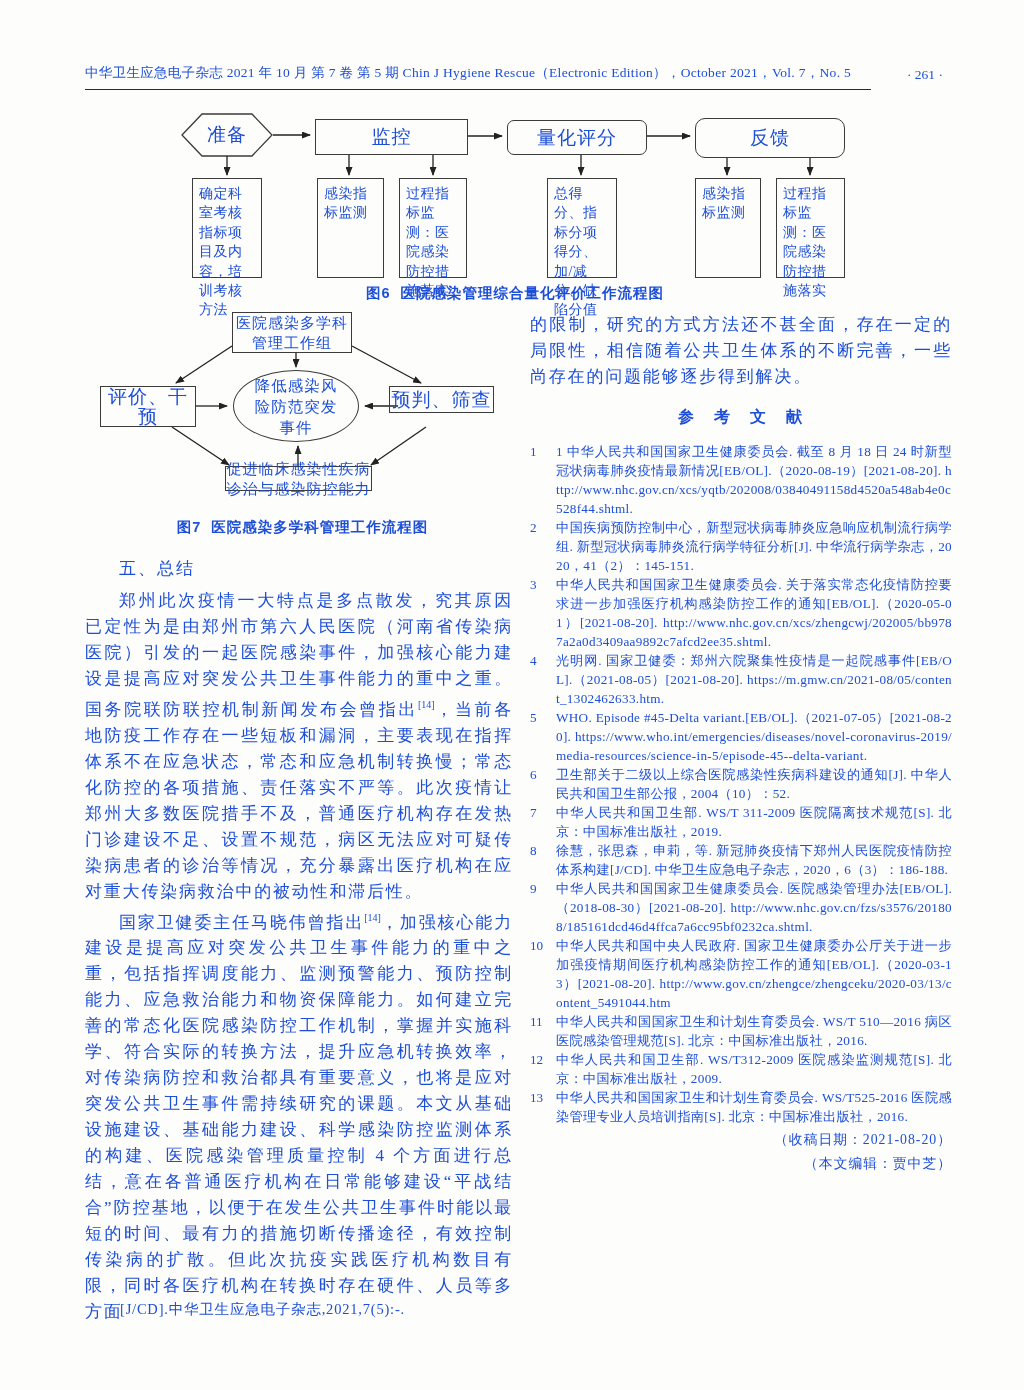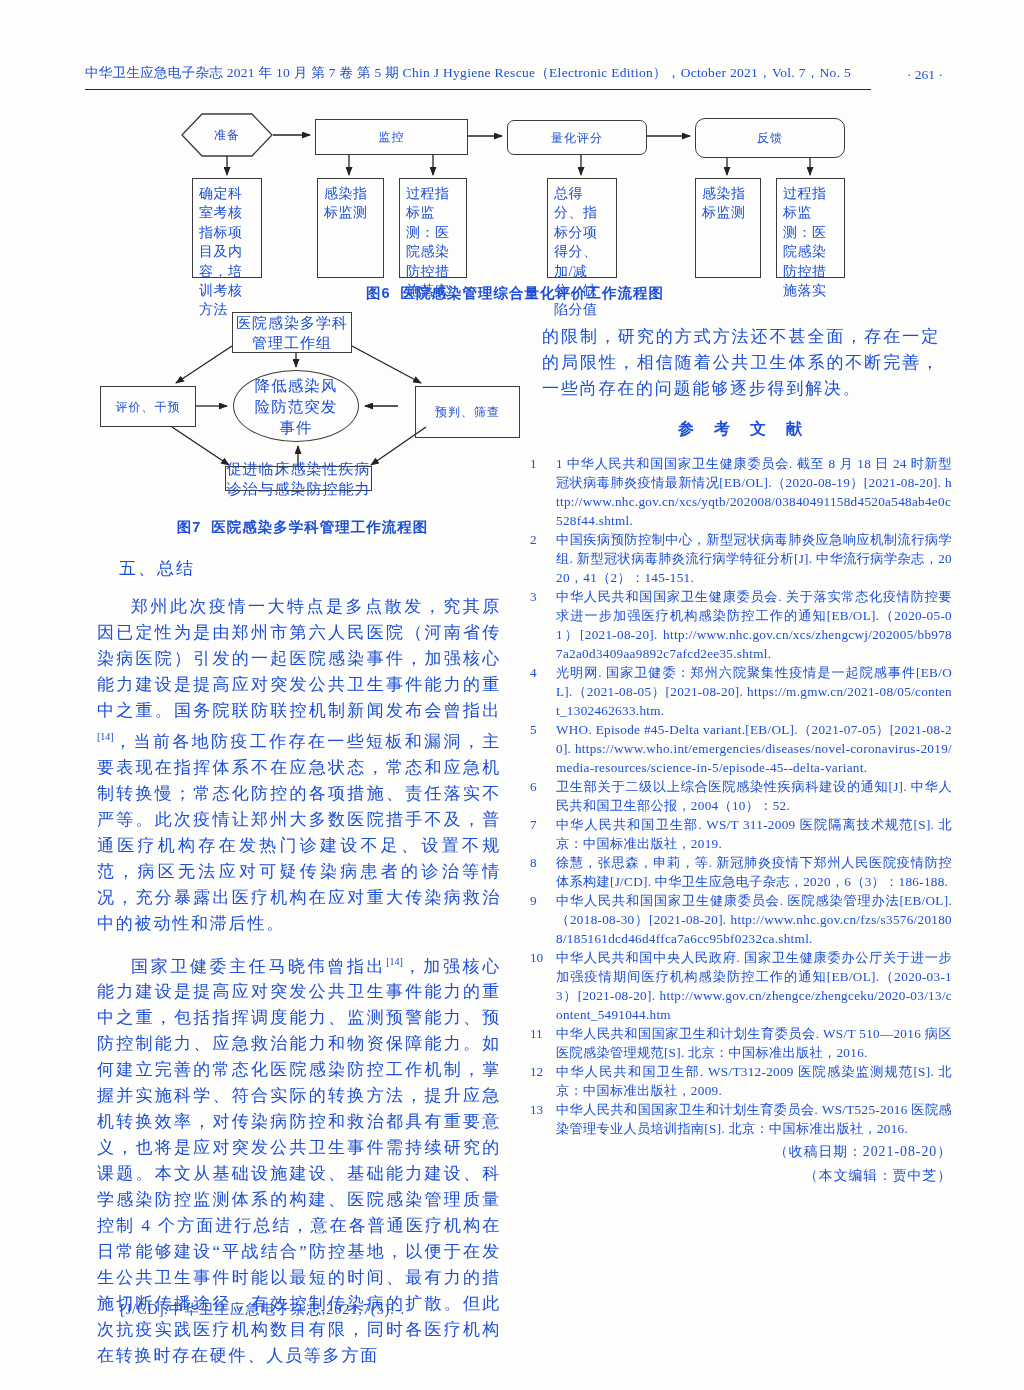--- a/index.html
+++ b/index.html
@@ -9,37 +9,37 @@
   
   .hdr{position:absolute;left:85px;top:64px;width:858px;display:flex;align-items:flex-end;}
   .hdr-journal{flex:1;font-size:13.5px;letter-spacing:.3px;border-bottom:1.4px solid #2a2a2a;
                padding-bottom:7px;white-space:nowrap;overflow:hidden;}
   .hdr-page{width:72px;text-align:right;font-size:13.5px;padding-bottom:7px;}
 
   
   .fig{position:absolute;}
   .fig svg{position:absolute;left:0;top:0;}
   .n{position:absolute;box-sizing:border-box;border:1.2px solid #3b3b3b;display:flex;
-     align-items:center;justify-content:center;text-align:center;font-size:12px;
+     align-items:center;justify-content:center;text-align:center;font-size:19px;
      letter-spacing:1px;line-height:20px;background:transparent;}
   .n.noborder{border:none;}
   .n.sub{align-items:flex-start;justify-content:flex-start;text-align:left;
          padding:5px 6px;font-size:14px;line-height:19.4px;letter-spacing:.5px;}
   .n.round{border-radius:14px;}
   .n.ellipse{border-radius:50%;font-size:15.5px;line-height:21px;padding:0 14px;}
   .n.small{font-size:15px;line-height:20px;}
   .figcap{position:absolute;left:0;right:0;text-align:center;
           font-family:"Liberation Sans","DejaVu Sans",sans-serif;font-weight:bold;
           font-size:14.5px;letter-spacing:1px;}
   .figcap .cap-label{margin-right:10px;}
 
   
   .colL{position:absolute;left:85px;top:556px;width:428px;}
   .colR{position:absolute;left:530px;top:312px;width:422px;}
-  .body-p{margin:12px;font-size:17px;line-height:26px;text-align:justify;
+  .body-p{margin:0;font-size:17px;line-height:26px;text-align:justify;
           letter-spacing:1.8px;}
   .indent{text-indent:2em;}
   .sec-h{margin:0 0 6px 0;font-size:17px;font-weight:normal;letter-spacing:2px;
          text-indent:2em;line-height:26px;}
   sup{font-size:10px;letter-spacing:0;}
 
   .ref-h{margin:17px 0 14px 0;text-align:center;font-family:"Liberation Sans","DejaVu Sans",sans-serif;
          font-weight:bold;font-size:16px;letter-spacing:2px;}
   .refs{list-style:none;margin:0;padding:0;font-size:13.2px;line-height:19px;}
   .refs li{display:flex;margin:0;}
@@ -107,21 +107,21 @@
       <line x1="257" y1="40" x2="326" y2="77" stroke="#222" stroke-width="1.3" marker-end="url(#arr7)"></line>
       <line x1="101" y1="100" x2="132" y2="100" stroke="#222" stroke-width="1.3" marker-end="url(#arr7)"></line>
       <line x1="303" y1="100" x2="270" y2="100" stroke="#222" stroke-width="1.3" marker-end="url(#arr7)"></line>
       <line x1="77" y1="121" x2="134" y2="159" stroke="#222" stroke-width="1.3" marker-end="url(#arr7)"></line>
       <line x1="331" y1="121" x2="276" y2="159" stroke="#222" stroke-width="1.3" marker-end="url(#arr7)"></line>
       <line x1="203" y1="160" x2="203" y2="140" stroke="#222" stroke-width="1.3" marker-end="url(#arr7)"></line>
     </svg>
 
     <div class="n small" style="left:137px;top:6px;width:120px;height:41px;">医院感染多学科管理工作组</div>
     <div class="n" style="left:5px;top:80px;width:96px;height:41px;">评价、干预</div>
-    <div class="n" style="left:320px;top:80px;width:105px;height:52px;">预判、筛查</div>
+    <div class="n" style="left:294px;top:80px;width:105px;height:27px;">预判、筛查</div>
     <div class="n ellipse" style="left:138px;top:64px;width:126px;height:72px;">降低感染风险防范突发事件</div>
     <div class="n small" style="left:130px;top:160px;width:147px;height:25px;">促进临床感染性疾病诊治与感染防控能力</div>
 
     <div class="figcap" style="top:212px;">
       <span class="cap-label">图7</span><span>医院感染多学科管理工作流程图</span>
     </div>
   </div>
 
   <div class="colL">
     <h3 class="sec-h">五、总结</h3>

